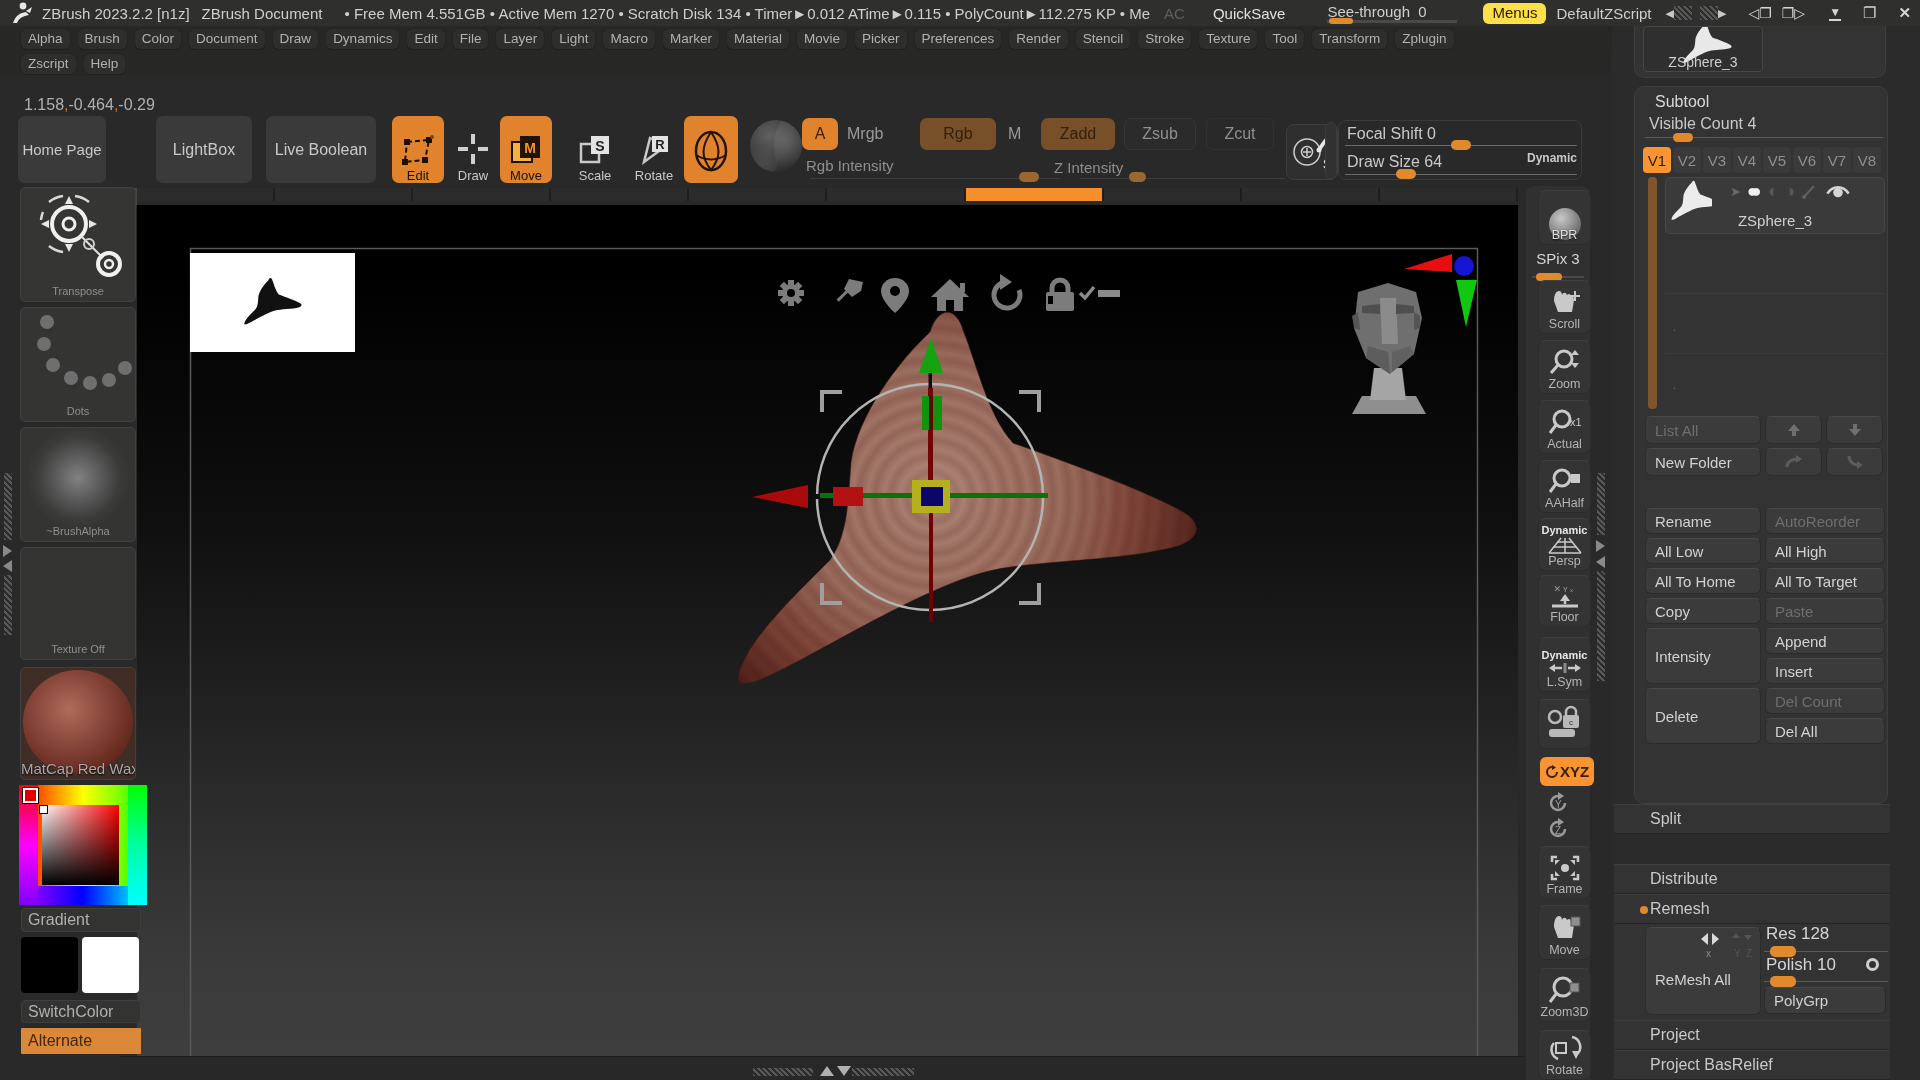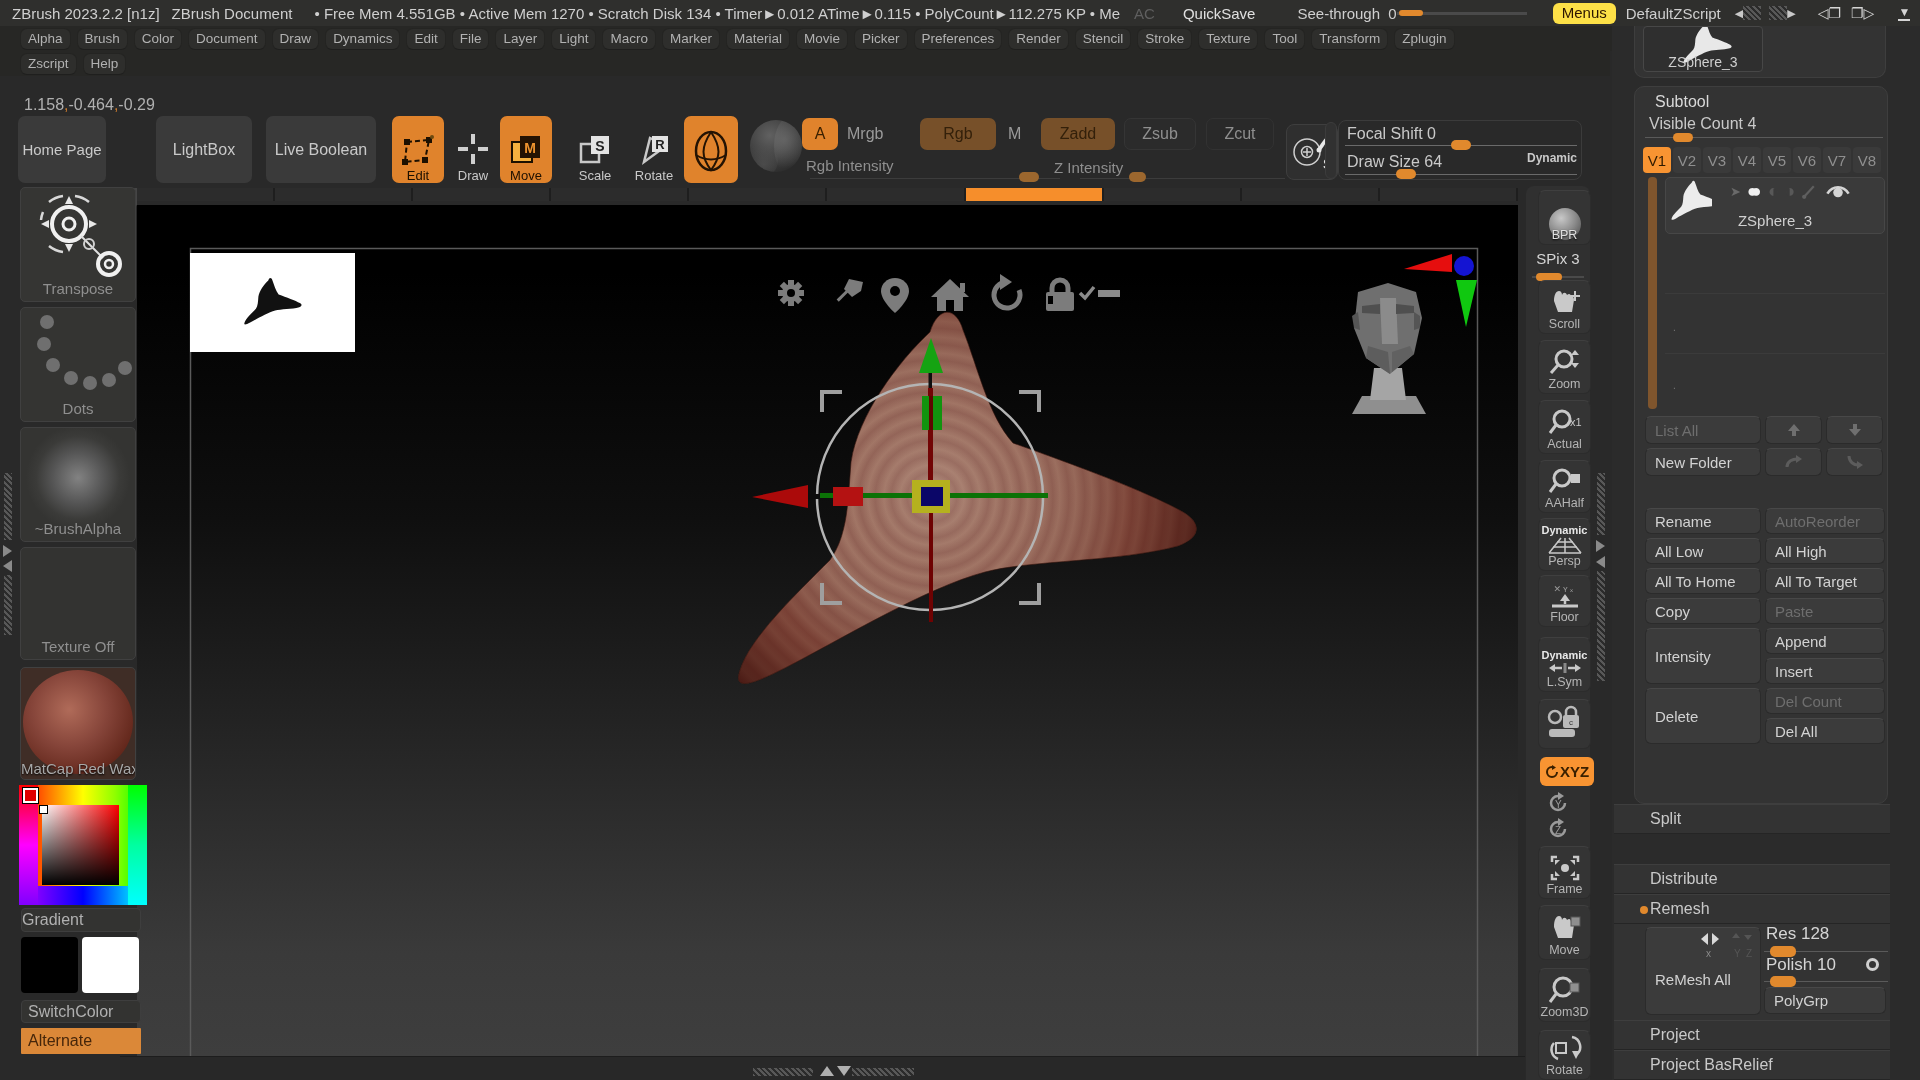--- a/index.html
+++ b/index.html
@@ -6,21 +6,21 @@
   html,body { width:1920px; height:1080px; overflow:hidden; background:#292929; font-family:"Liberation Sans",sans-serif; }
   .ab { position:absolute; }
   .flex { display:flex; align-items:center; }
   #titlebar { left:0; top:0; width:1920px; height:26px; background:#2f2f2d; color:#cfcfcf; font-size:15px; }
   .menubtn { background:#2e2e2c; border:1px solid #242422; border-bottom-color:#1f1f1e; border-radius:7px; color:#b2b2b2; font-size:13.5px; padding:2px 7px 3px; margin-right:6px; }
   .bigbtn { background:#3a3a3a; border-radius:7px; color:#c9c9c9; font-size:16px; display:flex; align-items:center; justify-content:center; }
   .orangebtn { background:#e0832c; color:#3a2000; }
   .tgroup { display:flex; flex-direction:column; align-items:center; justify-content:flex-end; }
   .tool-label { font-size:13px; color:#c9c9c9; }
   .tile { background:#353533; border:1px solid #404040; border-radius:5px; }
-  .tile-label { position:absolute; width:100%; text-align:center; font-size:15px; color:#8f8f8f; }
+  .tile-label { position:absolute; width:100%; text-align:center; font-size:11px; color:#8f8f8f; }
   .shelfbtn { position:absolute; left:1538px; width:53px; background:#343434; border-radius:7px; border:1px solid #2c2c2c; border-top-color:#3f3f3f; display:flex; flex-direction:column; align-items:center; justify-content:flex-end; color:#b5b5b5; font-size:12.5px; padding-bottom:2px; }
   .pbtn { position:absolute; background:#3b3b3b; border:1px solid #2b2b2b; border-top-color:#484848; border-radius:6px; color:#d2d2d2; font-size:15px; display:flex; align-items:center; padding-left:9px; }
   .pbtn.dis { color:#6e6e6e; }
   .pbtn.center { justify-content:center; padding-left:0; }
   .prow { position:absolute; left:1614px; width:276px; height:30px; background:#333; border-top:1px solid #3e3e3e; border-bottom:1px solid #252525; color:#c9c9c9; font-size:16px; display:flex; align-items:center; padding-left:36px; }
   .dotted { background-image:repeating-linear-gradient(45deg,#585858 0 2px,#2b2b2b 2px 4px); }
   .handle { position:absolute; background:#e1892d; border-radius:5px; }
   .track { position:absolute; background:#5a5a5a; height:1px; }
   .vbtn { width:28px; height:26px; border-radius:4px; background:#3a3a3a; color:#8f8f8f; font-size:15px; display:flex; align-items:center; justify-content:center; margin-right:2px; }
   .seg { height:100%; flex:1; background:#2c2c2c; margin-right:2px; }
@@ -154,21 +154,21 @@
   <svg width="30" height="24" viewBox="0 0 30 24" style="margin-left:6px;">
     <circle cx="17" cy="5" r="3.4" fill="#e8e8e8"></circle>
     <path d="M 7,22 C 10,14 14,12 20,11 L 23,14 C 17,15 13,17 11,22 Z" fill="#e8e8e8"></path>
     <path d="M 20,10 l 6,-4 l -2,6 z" fill="#e8e8e8"></path>
   </svg>
   <span style="margin-left:6px;white-space:nowrap;">ZBrush 2023.2.2 [n1z]</span>
   <span style="margin-left:12px;white-space:nowrap;">ZBrush Document</span>
   <span style="margin-left:22px;white-space:nowrap;">• Free Mem 4.551GB • Active Mem 1270 • Scratch Disk 134 • Timer►0.012 ATime►0.115 • PolyCount►112.275 KP • Me</span>
   <span style="margin-left:14px;color:#5f5f5f;">AC</span>
   <span style="margin-left:28px;color:#e0e0e0;">QuickSave</span>
-  <span class="flex" style="margin-left:42px;flex-direction:row;align-items:center;">
+  <span class="flex" style="margin-left:42px;flex-direction:column;align-items:flex-start;">
     <span style="white-space:nowrap;"><span>See-through</span>&nbsp;&nbsp;<span>0</span></span>
     <span style="display:block;width:130px;height:3px;background:#4a4a4a;position:relative;">
         <span style="position:absolute;left:2px;top:-2px;width:24px;height:6px;background:#e1892d;border-radius:3px;"></span>
       </span>
   </span>
   <span style="margin-left:26px;background:#fde047;color:#2b1500;border-radius:6px;padding:1px 9px 3px;">Menus</span>
   <span style="margin-left:10px;">DefaultZScript</span>
   <span class="flex" style="margin-left:14px;gap:8px;">
     <span class="flex">
         <span style="color:#c9c9c9;font-size:11px;">◀</span>
@@ -395,21 +395,21 @@
 
 <div class="ab" style="left:19px;top:785px;width:128px;height:120px;">
   <div style="position:absolute;inset:0;background:linear-gradient(to right,#f00,#ff8000,#ff0,#8fff00,#0f0);"></div>
   <div style="position:absolute;left:0;top:0;width:19px;height:100%;background:linear-gradient(to bottom,#f00,#f0f,#8000ff);"></div>
   <div style="position:absolute;right:0;top:0;width:19px;height:100%;background:linear-gradient(to bottom,#0f0,#00ffa0,#0ff);"></div>
   <div style="position:absolute;left:19px;bottom:0;width:90px;height:19px;background:linear-gradient(to right,#8000ff,#00f,#00c0ff);"></div>
   <div style="position:absolute;left:23px;top:20px;width:77px;height:80px;background:linear-gradient(to bottom,rgba(0,0,0,0) 0%,#000 100%),linear-gradient(to right,#fff 0%,#f00 100%);"></div>
   <div style="position:absolute;left:4px;top:3px;width:15px;height:15px;background:#e00000;border:2px solid #fff;outline:1px solid #000;"></div>
   <div style="position:absolute;left:20px;top:20px;width:9px;height:9px;background:#fff;border:1.5px solid #000;"></div>
 </div>
-<div class="ab flex" style="left:21px;top:908px;width:120px;height:24px;background:#333331;border:1px solid #3e3e3e;border-radius:4px;padding-left:0;font-size:16px;color:#b0b0b0;">
+<div class="ab flex" style="left:21px;top:908px;width:120px;height:24px;background:#333331;border:1px solid #3e3e3e;border-radius:4px;padding-left:6px;font-size:16px;color:#b0b0b0;">
     <span>Gradient</span>
   </div>
 <div class="ab" style="left:21px;top:937px;width:57px;height:56px;background:#000;border-radius:4px;"></div>
 <div class="ab" style="left:82px;top:937px;width:57px;height:56px;background:#fff;border-radius:4px;"></div>
 <div class="ab flex" style="left:21px;top:1000px;width:120px;height:23px;background:#333331;border:1px solid #3e3e3e;border-radius:4px;padding-left:6px;font-size:16px;color:#b0b0b0;">
     <span>SwitchColor</span>
   </div>
 <div class="ab flex" style="left:21px;top:1028px;width:120px;height:26px;background:#db8838;border-radius:1px;padding-left:7px;font-size:16px;color:#46260a;">
     <span>Alternate</span>
   </div>

